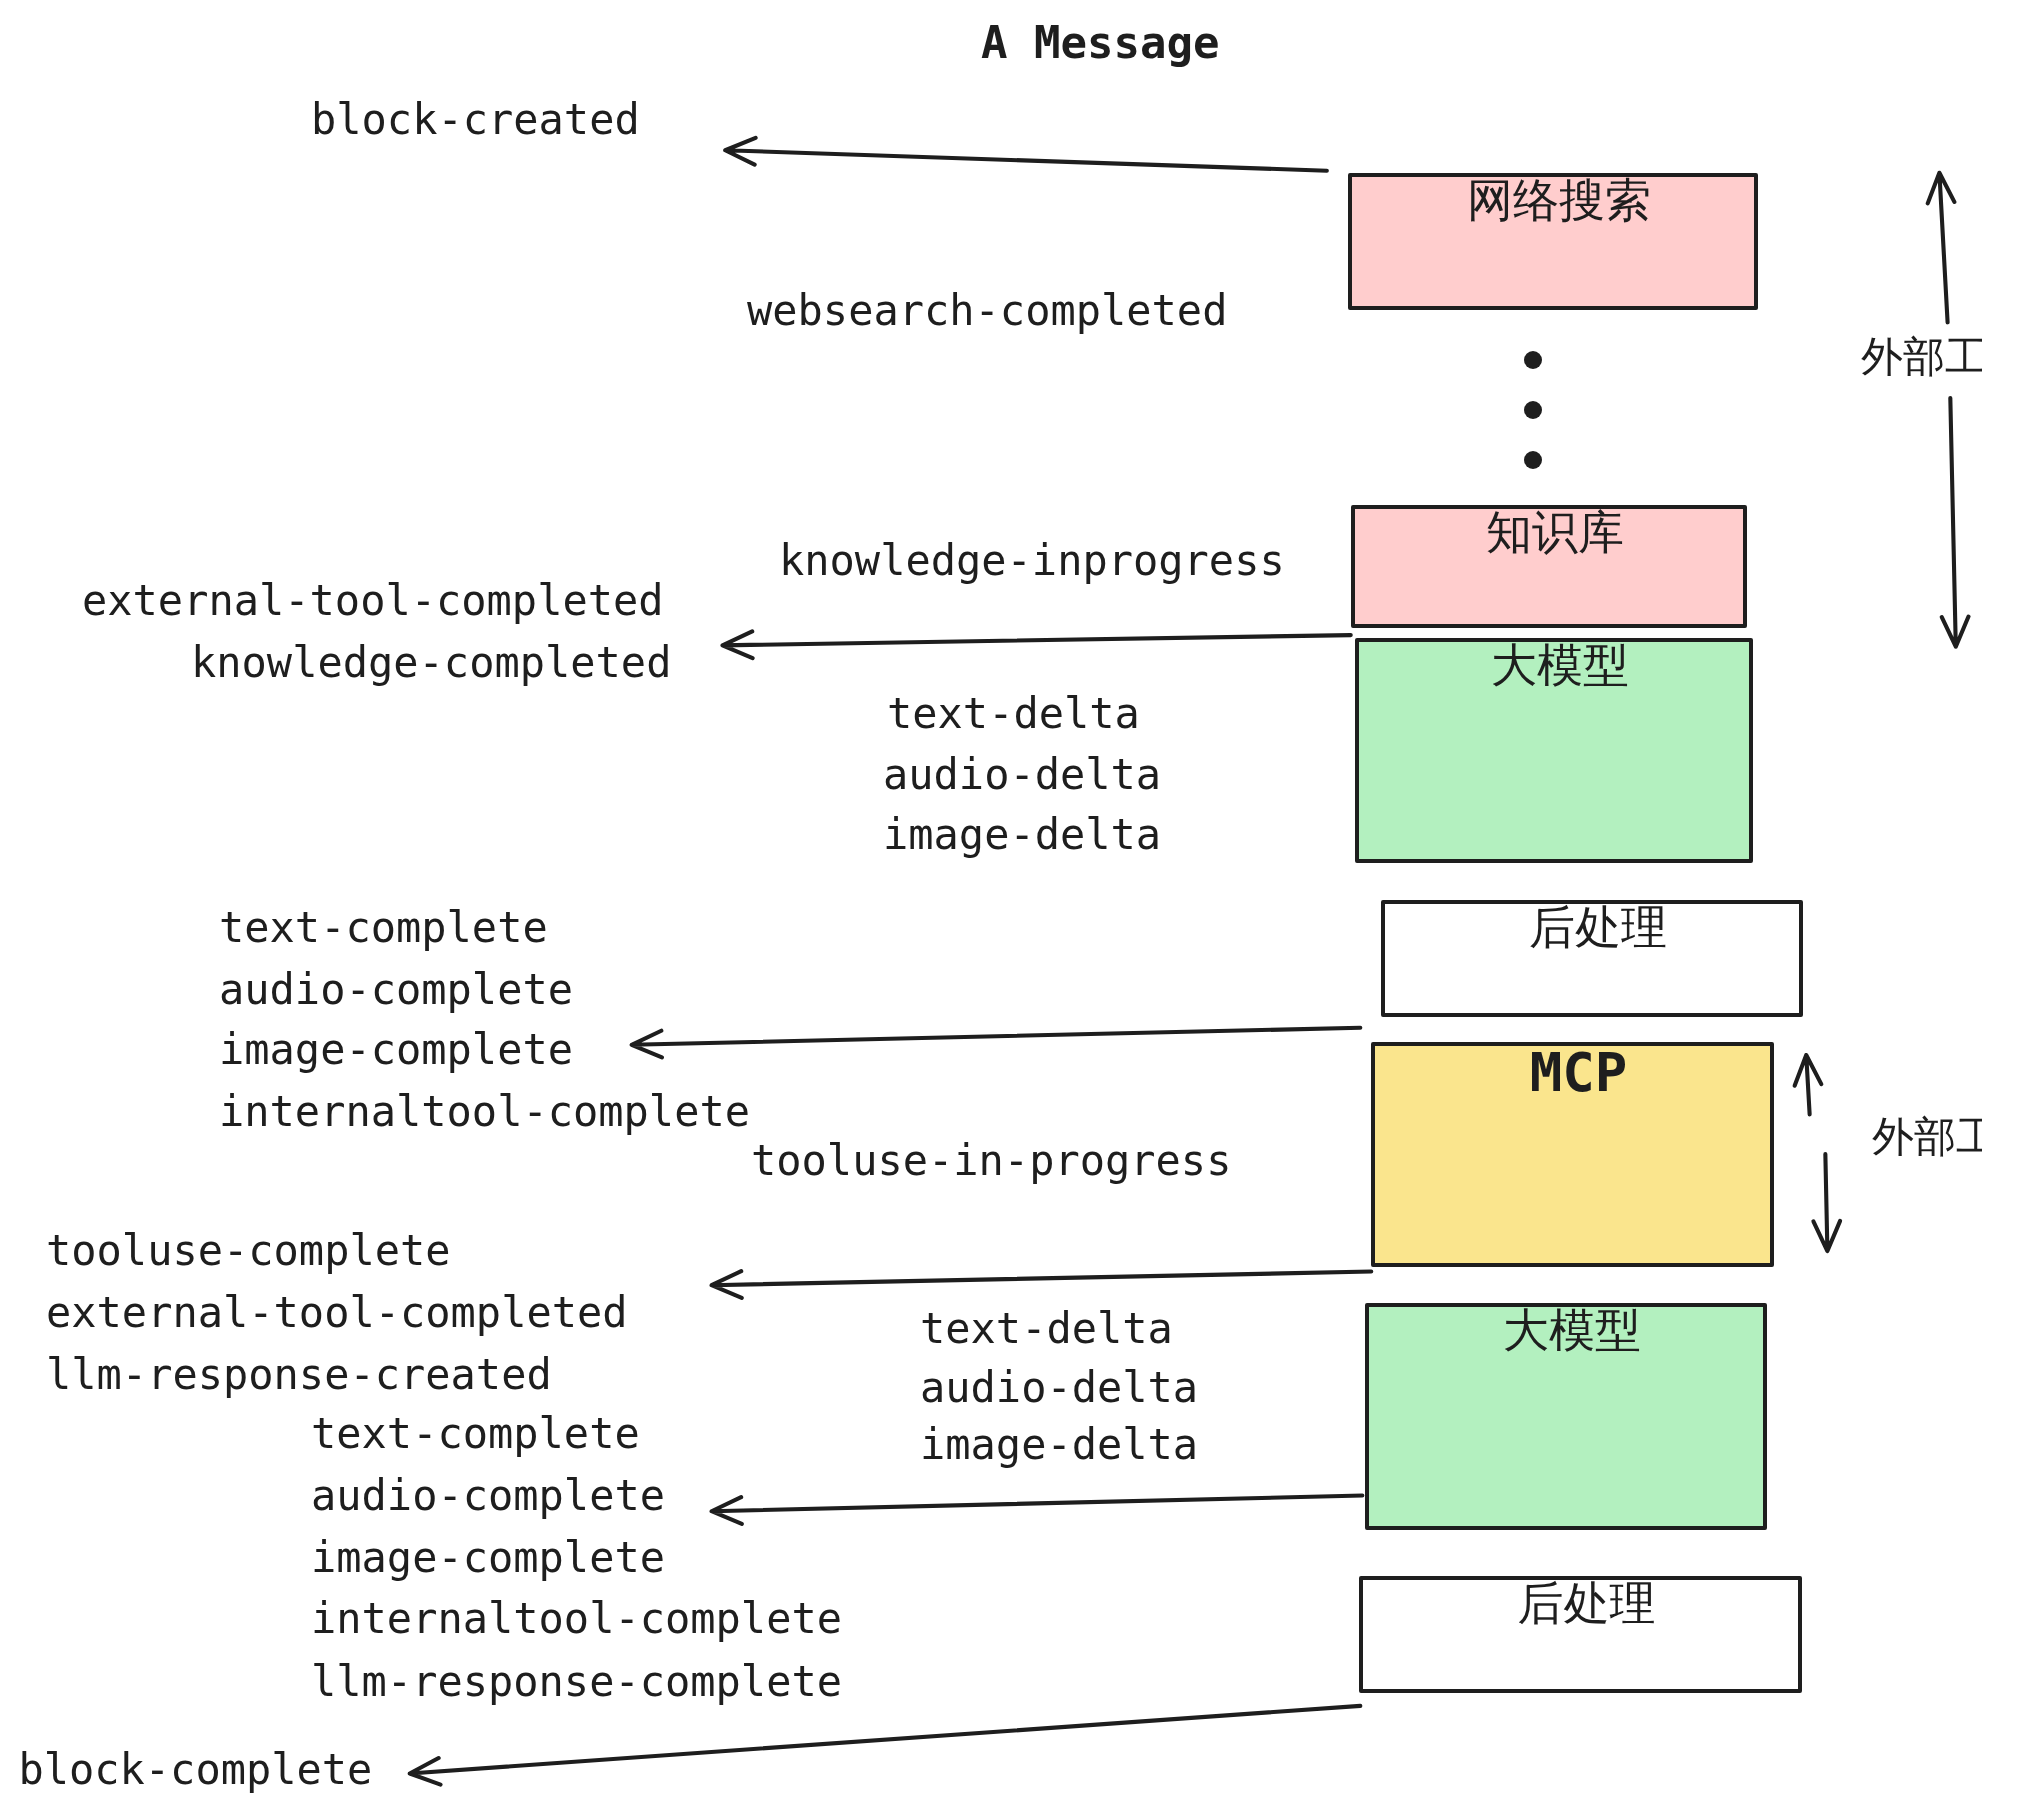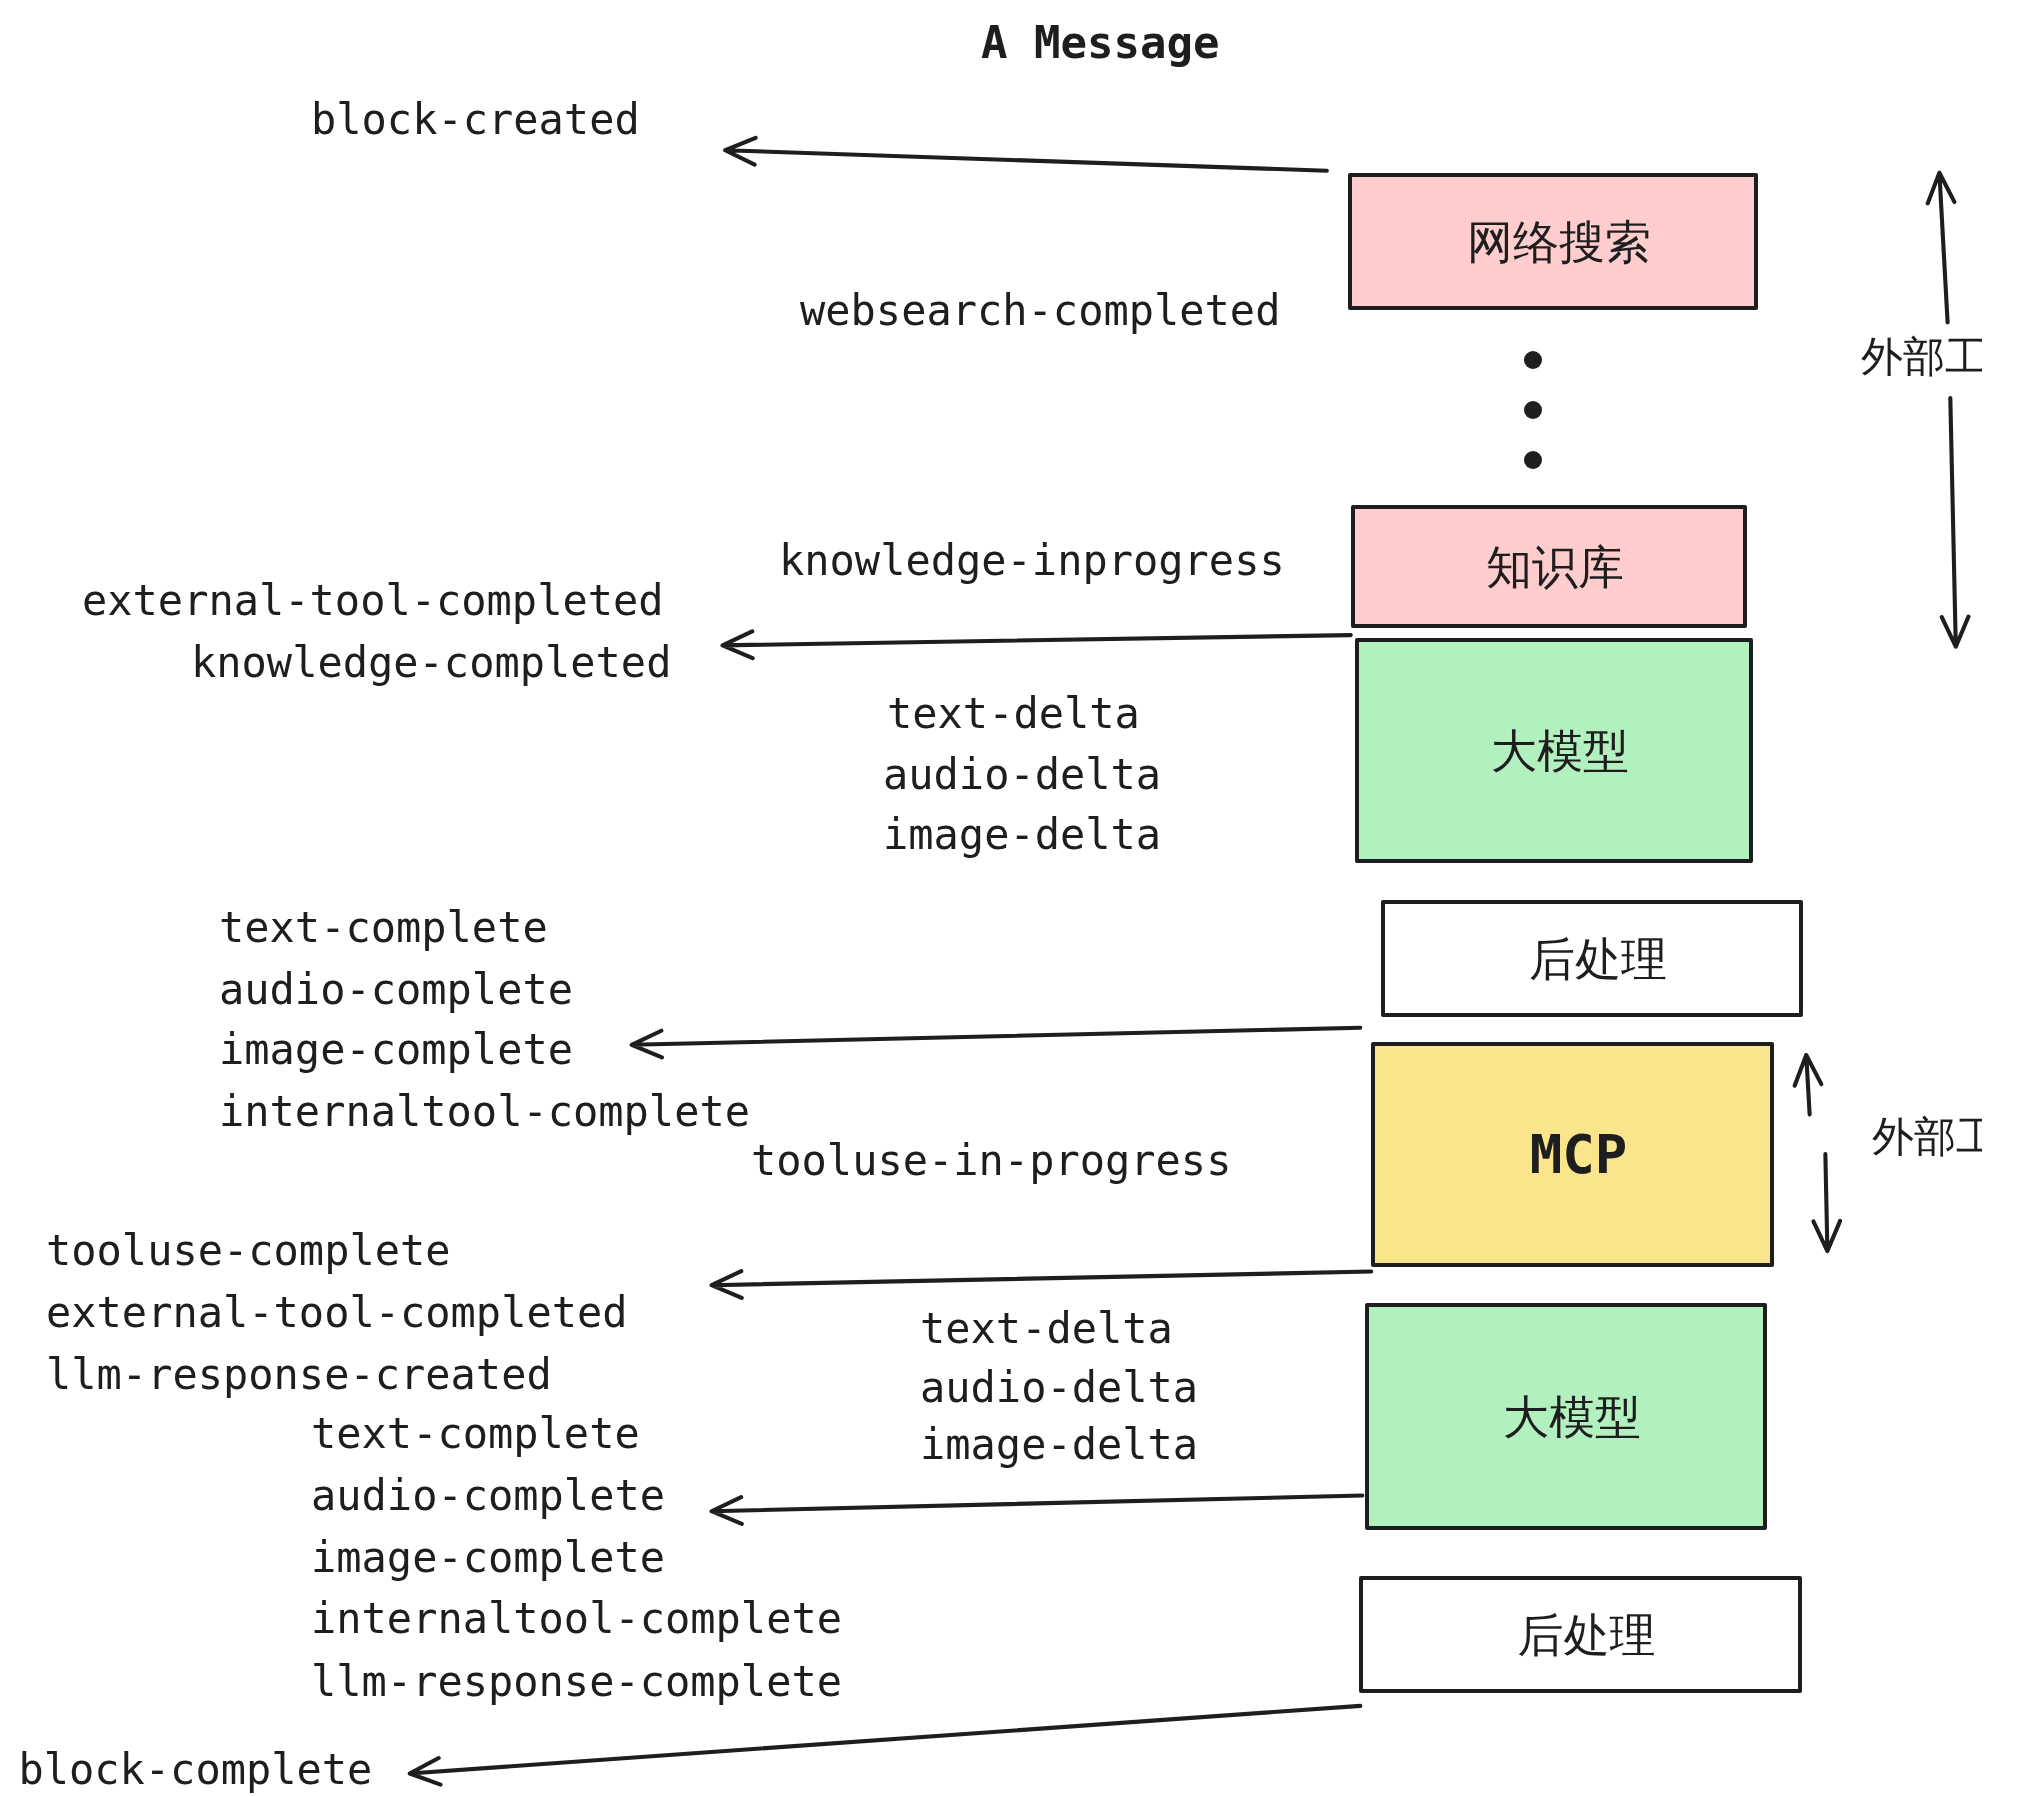--- a/index.html
+++ b/index.html
@@ -18,21 +18,21 @@
     font-weight:bold;
   }
   .ev{
     position:absolute;
     font-family:"DejaVu Sans Mono","Liberation Mono",monospace;
     font-size:42px;line-height:1;white-space:nowrap;
     transform:translateY(-50%);
   }
   .box{
     position:absolute;
-    display:flex;align-items:center;justify-content:center;
+    display:flex;justify-content:center;
     border:4.1px solid #1e1e1e;
     box-sizing:border-box;
     border-radius:2px;
     background:#ffffff;
     padding-left:12px;
   }
   .box .cjk{
     font-family:"DejaVu Sans","Liberation Sans",sans-serif;
     font-size:46px;line-height:1;white-space:nowrap;
   }
@@ -54,21 +54,21 @@
   #arrows{position:absolute;left:0;top:0;width:2035px;height:1796px;pointer-events:none;}
 </style>
 </head>
 <body>
 
 <div id="canvas">
 
   <div class="title" style="left:981px;top:20.5px">A Message</div>
 
   <div class="ev" style="left:311px;top:120px">block-created</div>
-  <div class="ev" style="left:800px;top:311px">websearch-completed</div>
+  <div class="ev" style="left:747px;top:311px">websearch-completed</div>
   <div class="ev" style="left:779px;top:561px">knowledge-inprogress</div>
   <div class="ev" style="left:82px;top:601px">external-tool-completed</div>
   <div class="ev" style="left:191px;top:663px">knowledge-completed</div>
 
   <div class="ev" style="left:887px;top:714px">text-delta</div>
   <div class="ev" style="left:883px;top:775px">audio-delta</div>
   <div class="ev" style="left:883px;top:835px">image-delta</div>
 
   <div class="ev" style="left:219px;top:928px">text-complete</div>
   <div class="ev" style="left:219px;top:990px">audio-complete</div>

